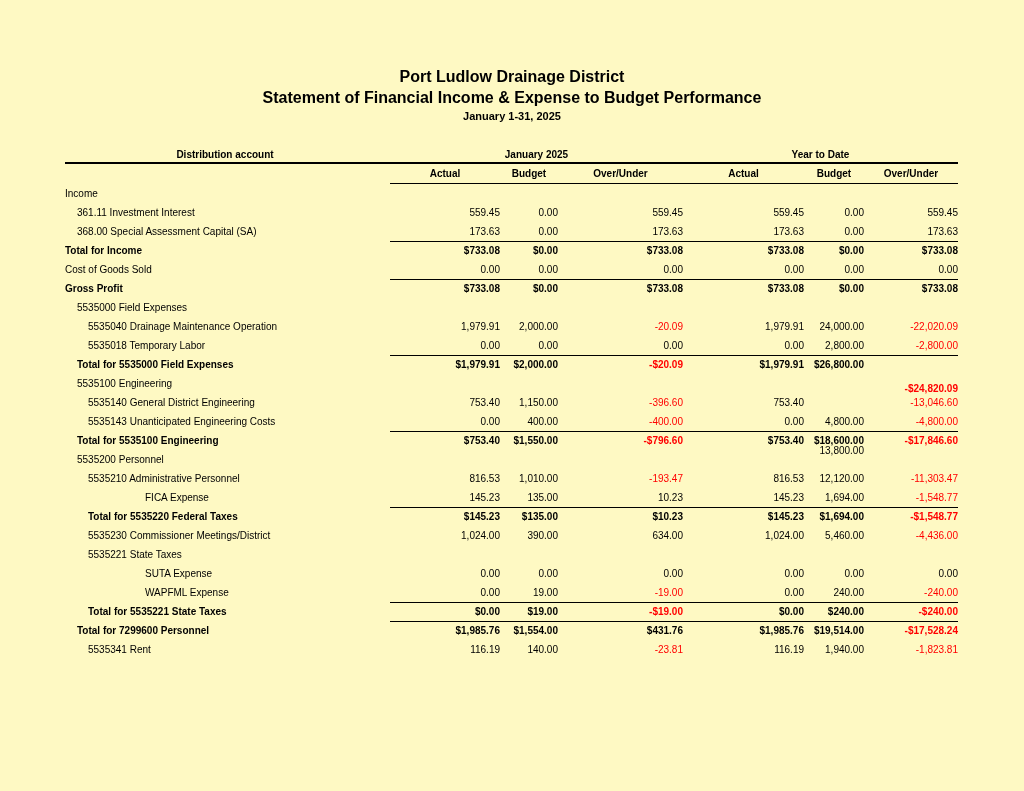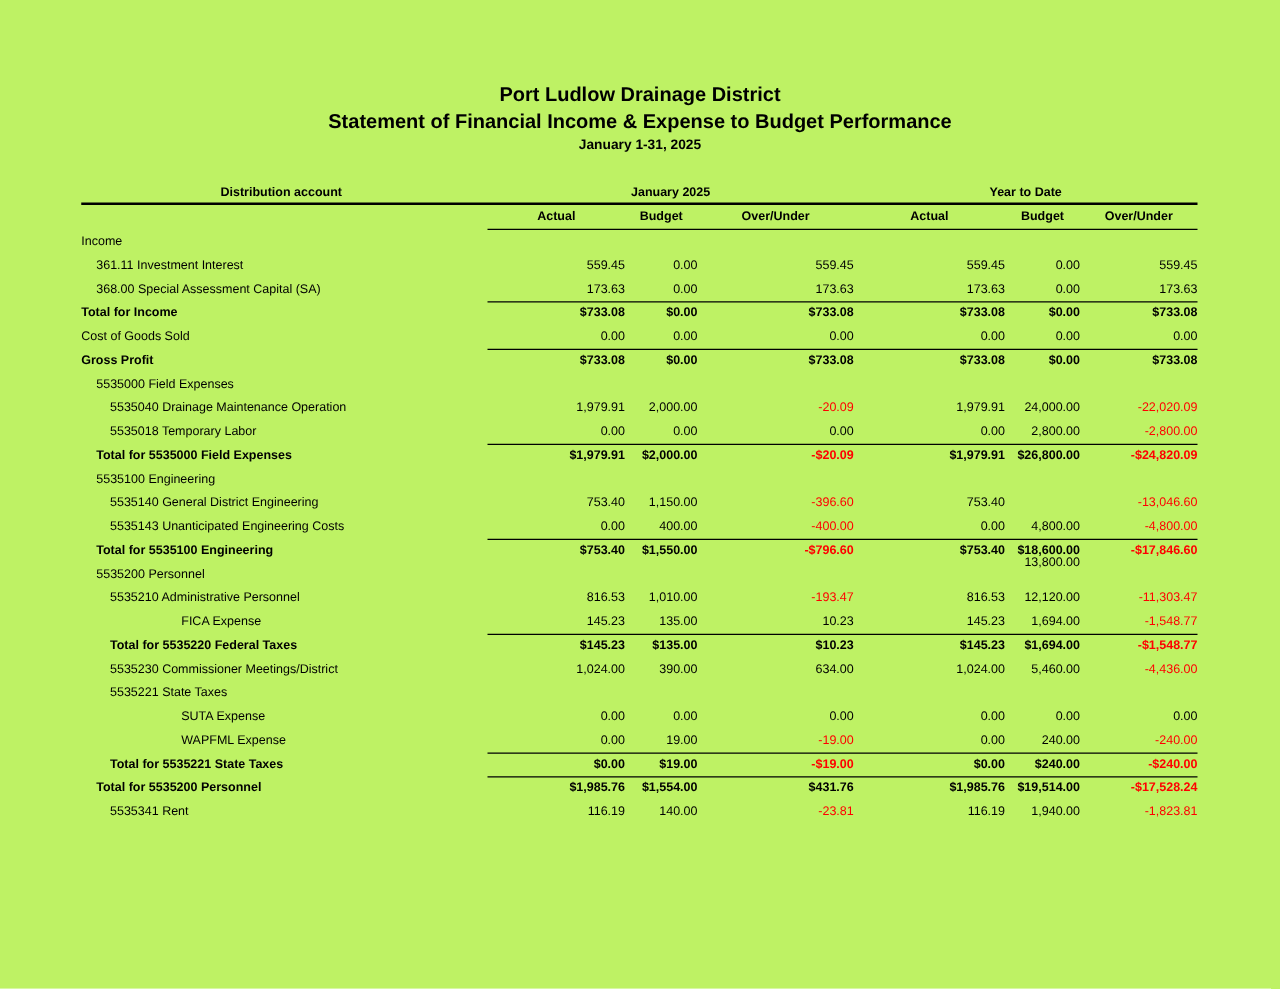--- a/index.html
+++ b/index.html
@@ -4,21 +4,21 @@
 <style>
   html, body {
     margin: 0;
     padding: 0;
     background: #ffffff;
   }
   .page {
     position: relative;
     width: 1024px;
     height: 791px;
-    background: #bef264;
+    background: #fef9c3;
     font-family: "Liberation Sans", sans-serif;
     color: #000000;
     overflow: hidden;
   }
   
   .doc-header { position: absolute; top: 0; left: 0; width: 100%; }
   .title {
     position: absolute; top: 68px; left: 0; width: 100%;
     text-align: center; font-size: 16px; font-weight: bold;
   }
@@ -173,21 +173,21 @@
         <span class="cell c4" style="color: rgb(0, 0, 0);">2,800.00</span>
         <span class="cell c5" style="color: rgb(255, 0, 0);">-2,800.00</span>
       </div>
       <div class="row bold rule">
         <span class="lbl ind1">Total for 5535000 Field Expenses</span>
         <span class="cell c0" style="color: rgb(0, 0, 0);">$1,979.91</span>
         <span class="cell c1" style="color: rgb(0, 0, 0);">$2,000.00</span>
         <span class="cell c2" style="color: rgb(255, 0, 0);">-$20.09</span>
         <span class="cell c3" style="color: rgb(0, 0, 0);">$1,979.91</span>
         <span class="cell c4" style="color: rgb(0, 0, 0);">$26,800.00</span>
-        <span class="cell c5" style="color: rgb(255, 0, 0);">-$24,820.09</span>
+        <span class="cell c5" style="color: rgb(255, 0, 0); margin-top: 24px;">-$24,820.09</span>
       </div>
       <div class="row">
         <span class="lbl ind1">5535100 Engineering</span>
       </div>
       <div class="row">
         <span class="lbl ind2">5535140 General District Engineering</span>
         <span class="cell c0" style="color: rgb(0, 0, 0);">753.40</span>
         <span class="cell c1" style="color: rgb(0, 0, 0);">1,150.00</span>
         <span class="cell c2" style="color: rgb(255, 0, 0);">-396.60</span>
         <span class="cell c3" style="color: rgb(0, 0, 0);">753.40</span>
@@ -275,21 +275,21 @@
       <div class="row bold rule">
         <span class="lbl ind2">Total for 5535221 State Taxes</span>
         <span class="cell c0" style="color: rgb(0, 0, 0);">$0.00</span>
         <span class="cell c1" style="color: rgb(0, 0, 0);">$19.00</span>
         <span class="cell c2" style="color: rgb(255, 0, 0);">-$19.00</span>
         <span class="cell c3" style="color: rgb(0, 0, 0);">$0.00</span>
         <span class="cell c4" style="color: rgb(0, 0, 0);">$240.00</span>
         <span class="cell c5" style="color: rgb(255, 0, 0);">-$240.00</span>
       </div>
       <div class="row bold rule">
-        <span class="lbl ind1">Total for 5535200 Personnel</span>
+        <span class="lbl ind1">Total for 7299600 Personnel</span>
         <span class="cell c0" style="color: rgb(0, 0, 0);">$1,985.76</span>
         <span class="cell c1" style="color: rgb(0, 0, 0);">$1,554.00</span>
         <span class="cell c2" style="color: rgb(0, 0, 0);">$431.76</span>
         <span class="cell c3" style="color: rgb(0, 0, 0);">$1,985.76</span>
         <span class="cell c4" style="color: rgb(0, 0, 0);">$19,514.00</span>
         <span class="cell c5" style="color: rgb(255, 0, 0);">-$17,528.24</span>
       </div>
       <div class="row">
         <span class="lbl ind2">5535341 Rent</span>
         <span class="cell c0" style="color: rgb(0, 0, 0);">116.19</span>

